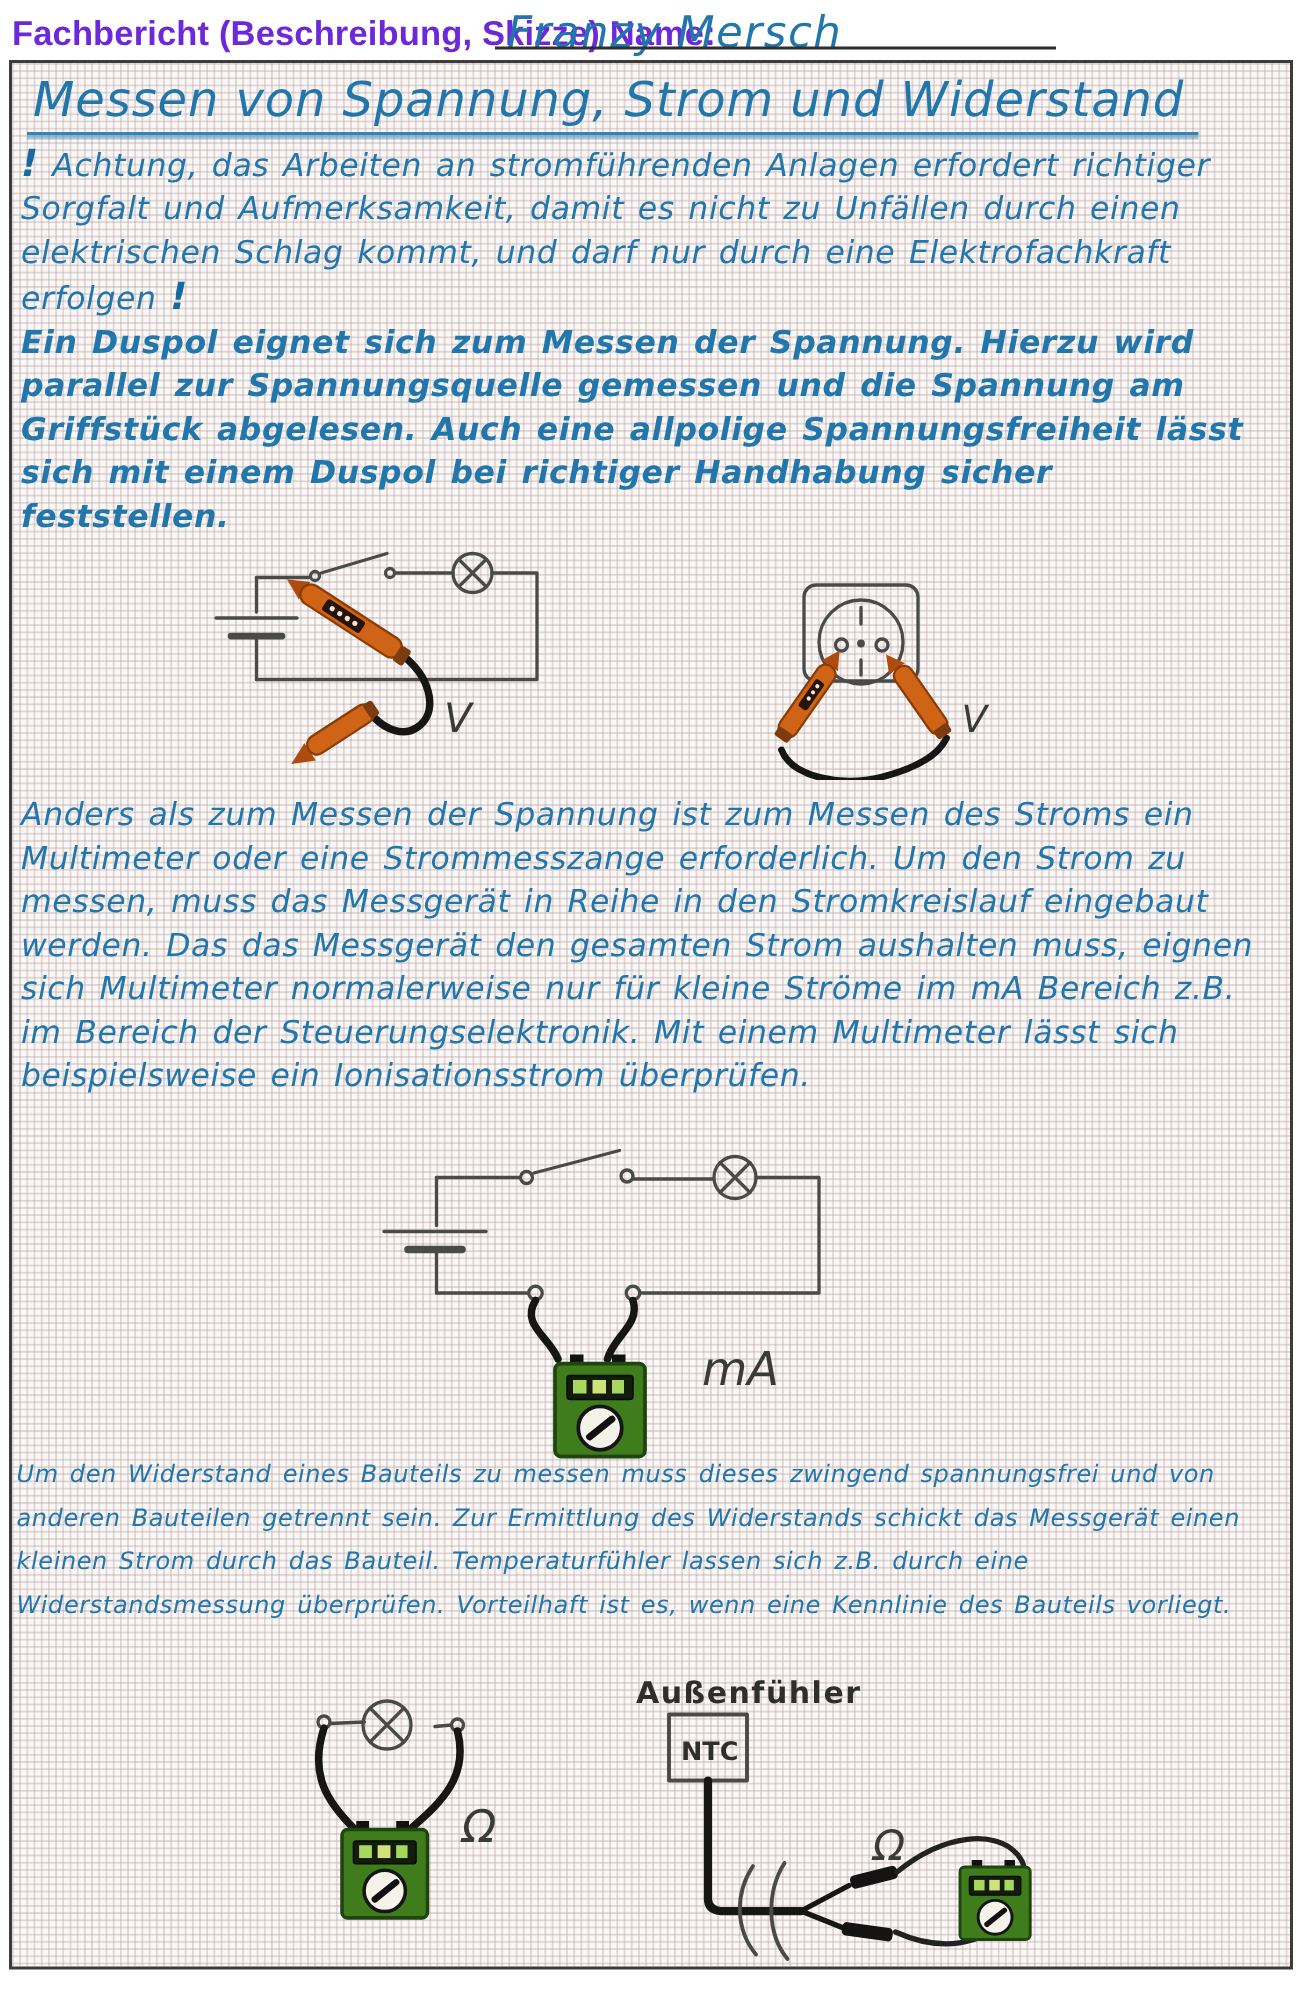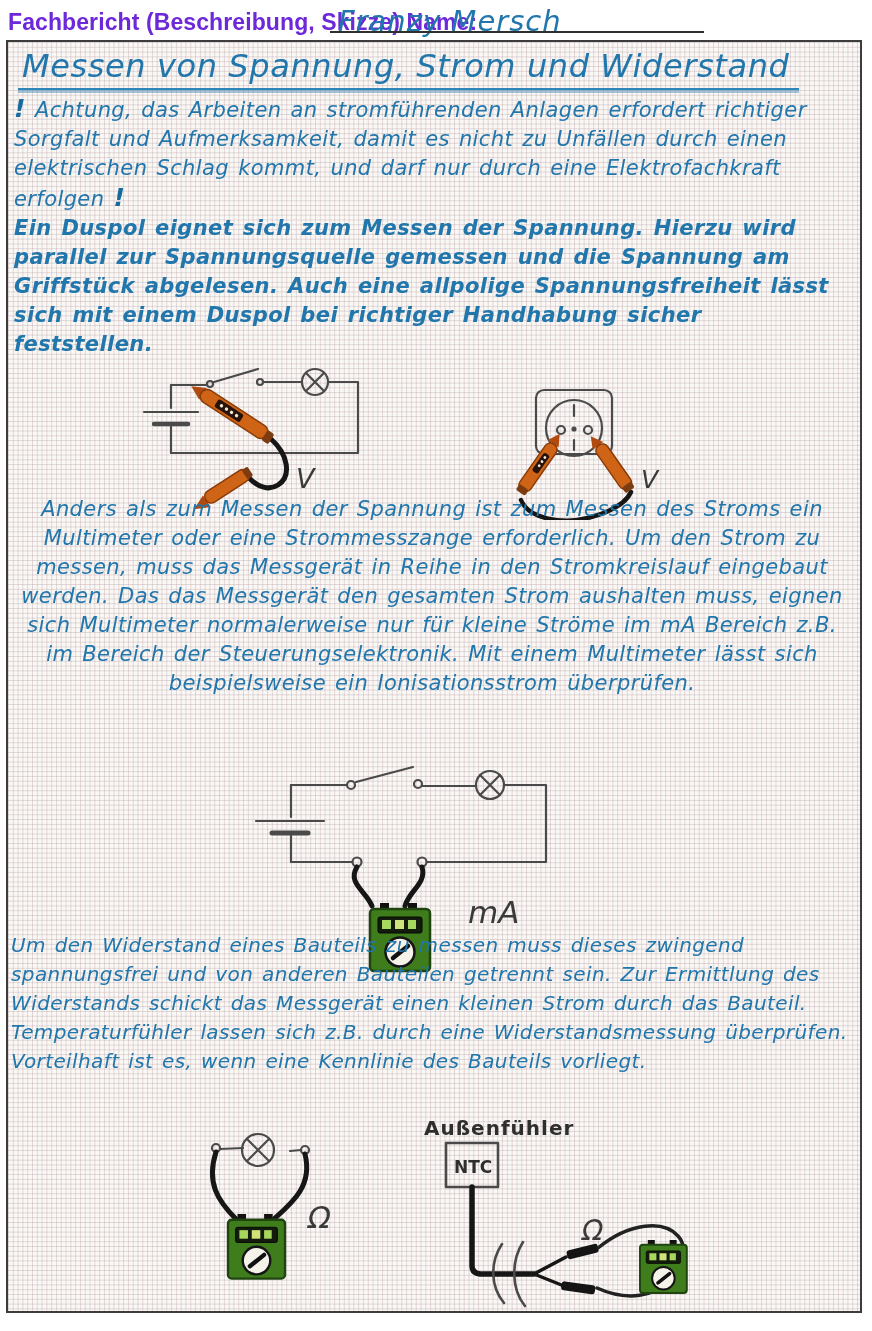--- a/index.html
+++ b/index.html
@@ -20,22 +20,22 @@
           linear-gradient(to bottom, rgba(184,158,166,.38) 1px, transparent 1px);
         background-size:4.8px 4.8px;}
   .handwriting{font-family:"DejaVu Sans",sans-serif;font-style:italic;color:#2176ac;}
   .report-title{position:absolute;left:10px;top:5px;display:inline-block;
         font-size:32px;letter-spacing:.6px;padding:0 10px 3px 4px;
         border-bottom:2px solid #2e86b8;box-shadow:0 3px 0 rgba(33,118,172,.4);}
   .para{position:absolute;font-size:21px;line-height:29px;letter-spacing:.4px;word-spacing:2px;}
   .p-warning{left:6px;top:52px;width:832px;}
   .bang{font-weight:bold;font-size:25px;color:#176a9e;}
   .p-voltage{left:6px;top:172px;width:836px;font-weight:bold;}
-  .p-current{left:6px;top:453px;width:836px;text-align:center;}
-  .p-resistance{left:3px;top:889px;width:845px;font-size:20px;}
+  .p-current{left:6px;top:487px;width:836px;}
+  .p-resistance{left:3px;top:926px;width:845px;font-size:16px;}
   
   .sk{position:absolute;}
   .sk-a{left:88px;top:288px;}
   .sk-b{left:508px;top:308px;}
   .sk-ma{left:188px;top:713px;}
   .sk-c{left:108px;top:1056px;}
   .sk-d{left:408px;top:1068px;}
   .pencil{stroke:#4a4a4a;stroke-width:2.2;fill:none;stroke-linecap:round;stroke-linejoin:round;}
   .pencil-label{font-family:"DejaVu Sans",sans-serif;font-style:italic;fill:#3a3a3a;}
   .pencil-print{font-family:"DejaVu Sans",sans-serif;fill:#2e2e2e;font-weight:bold;}

